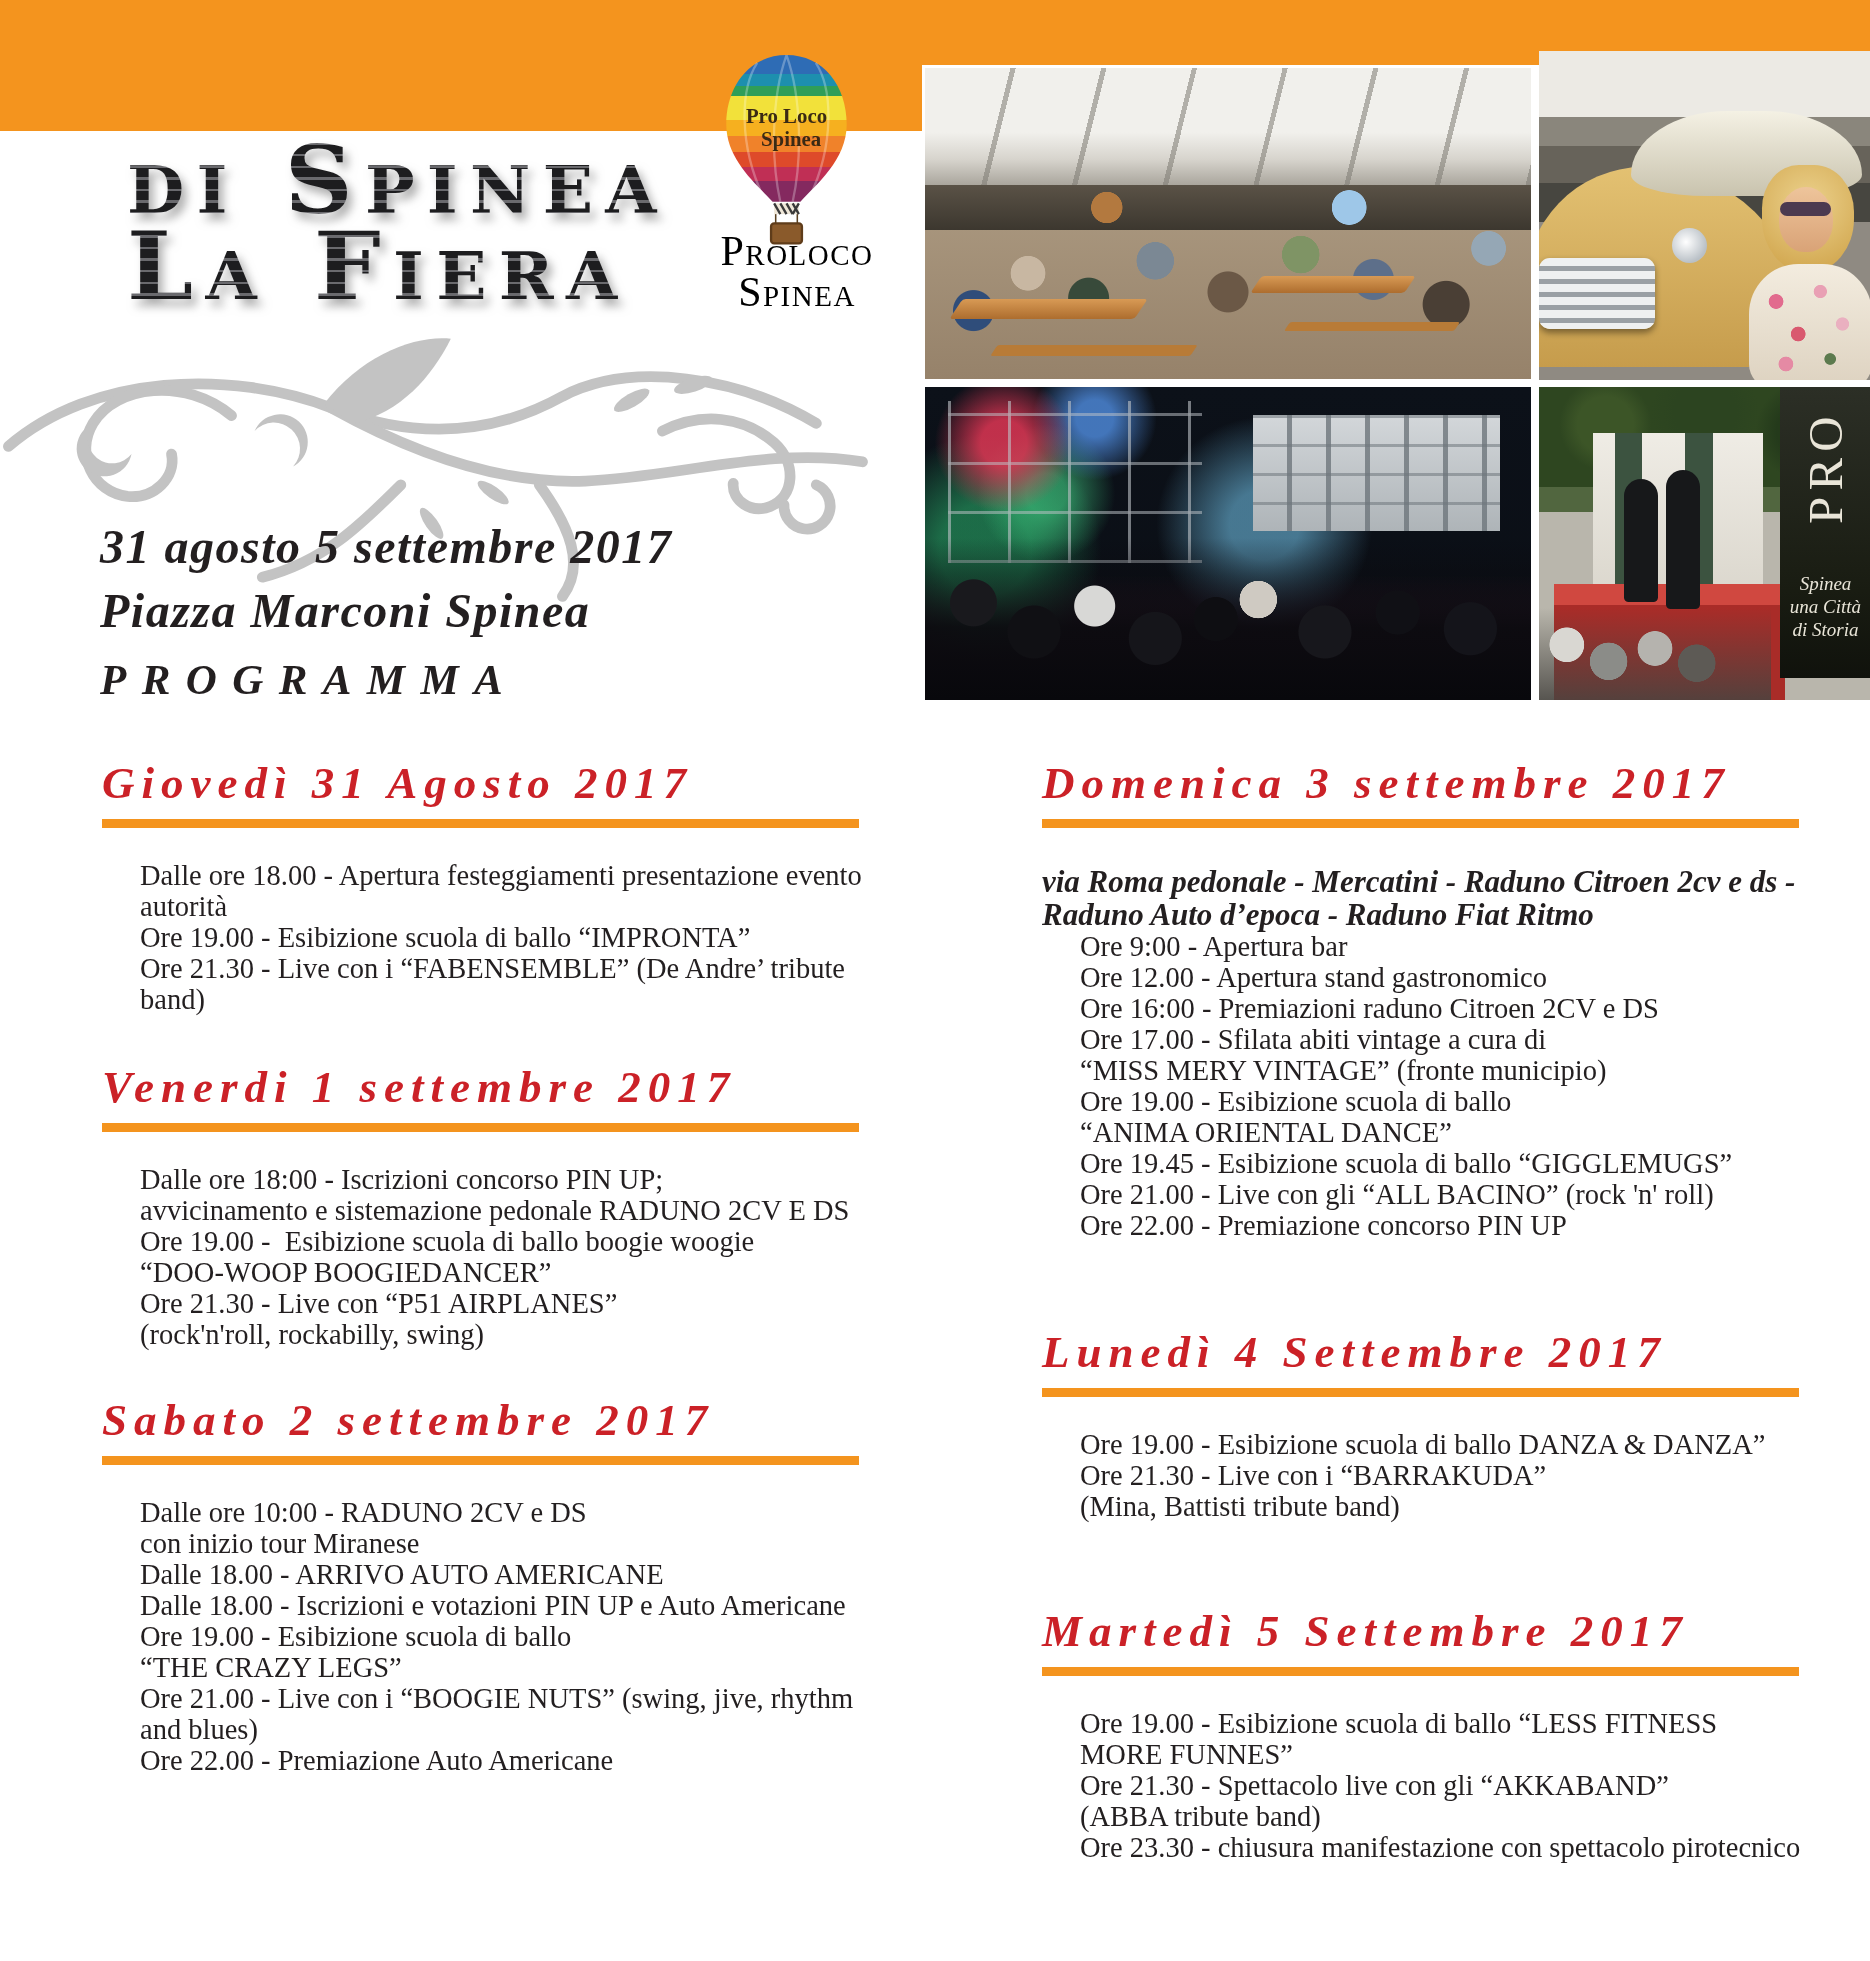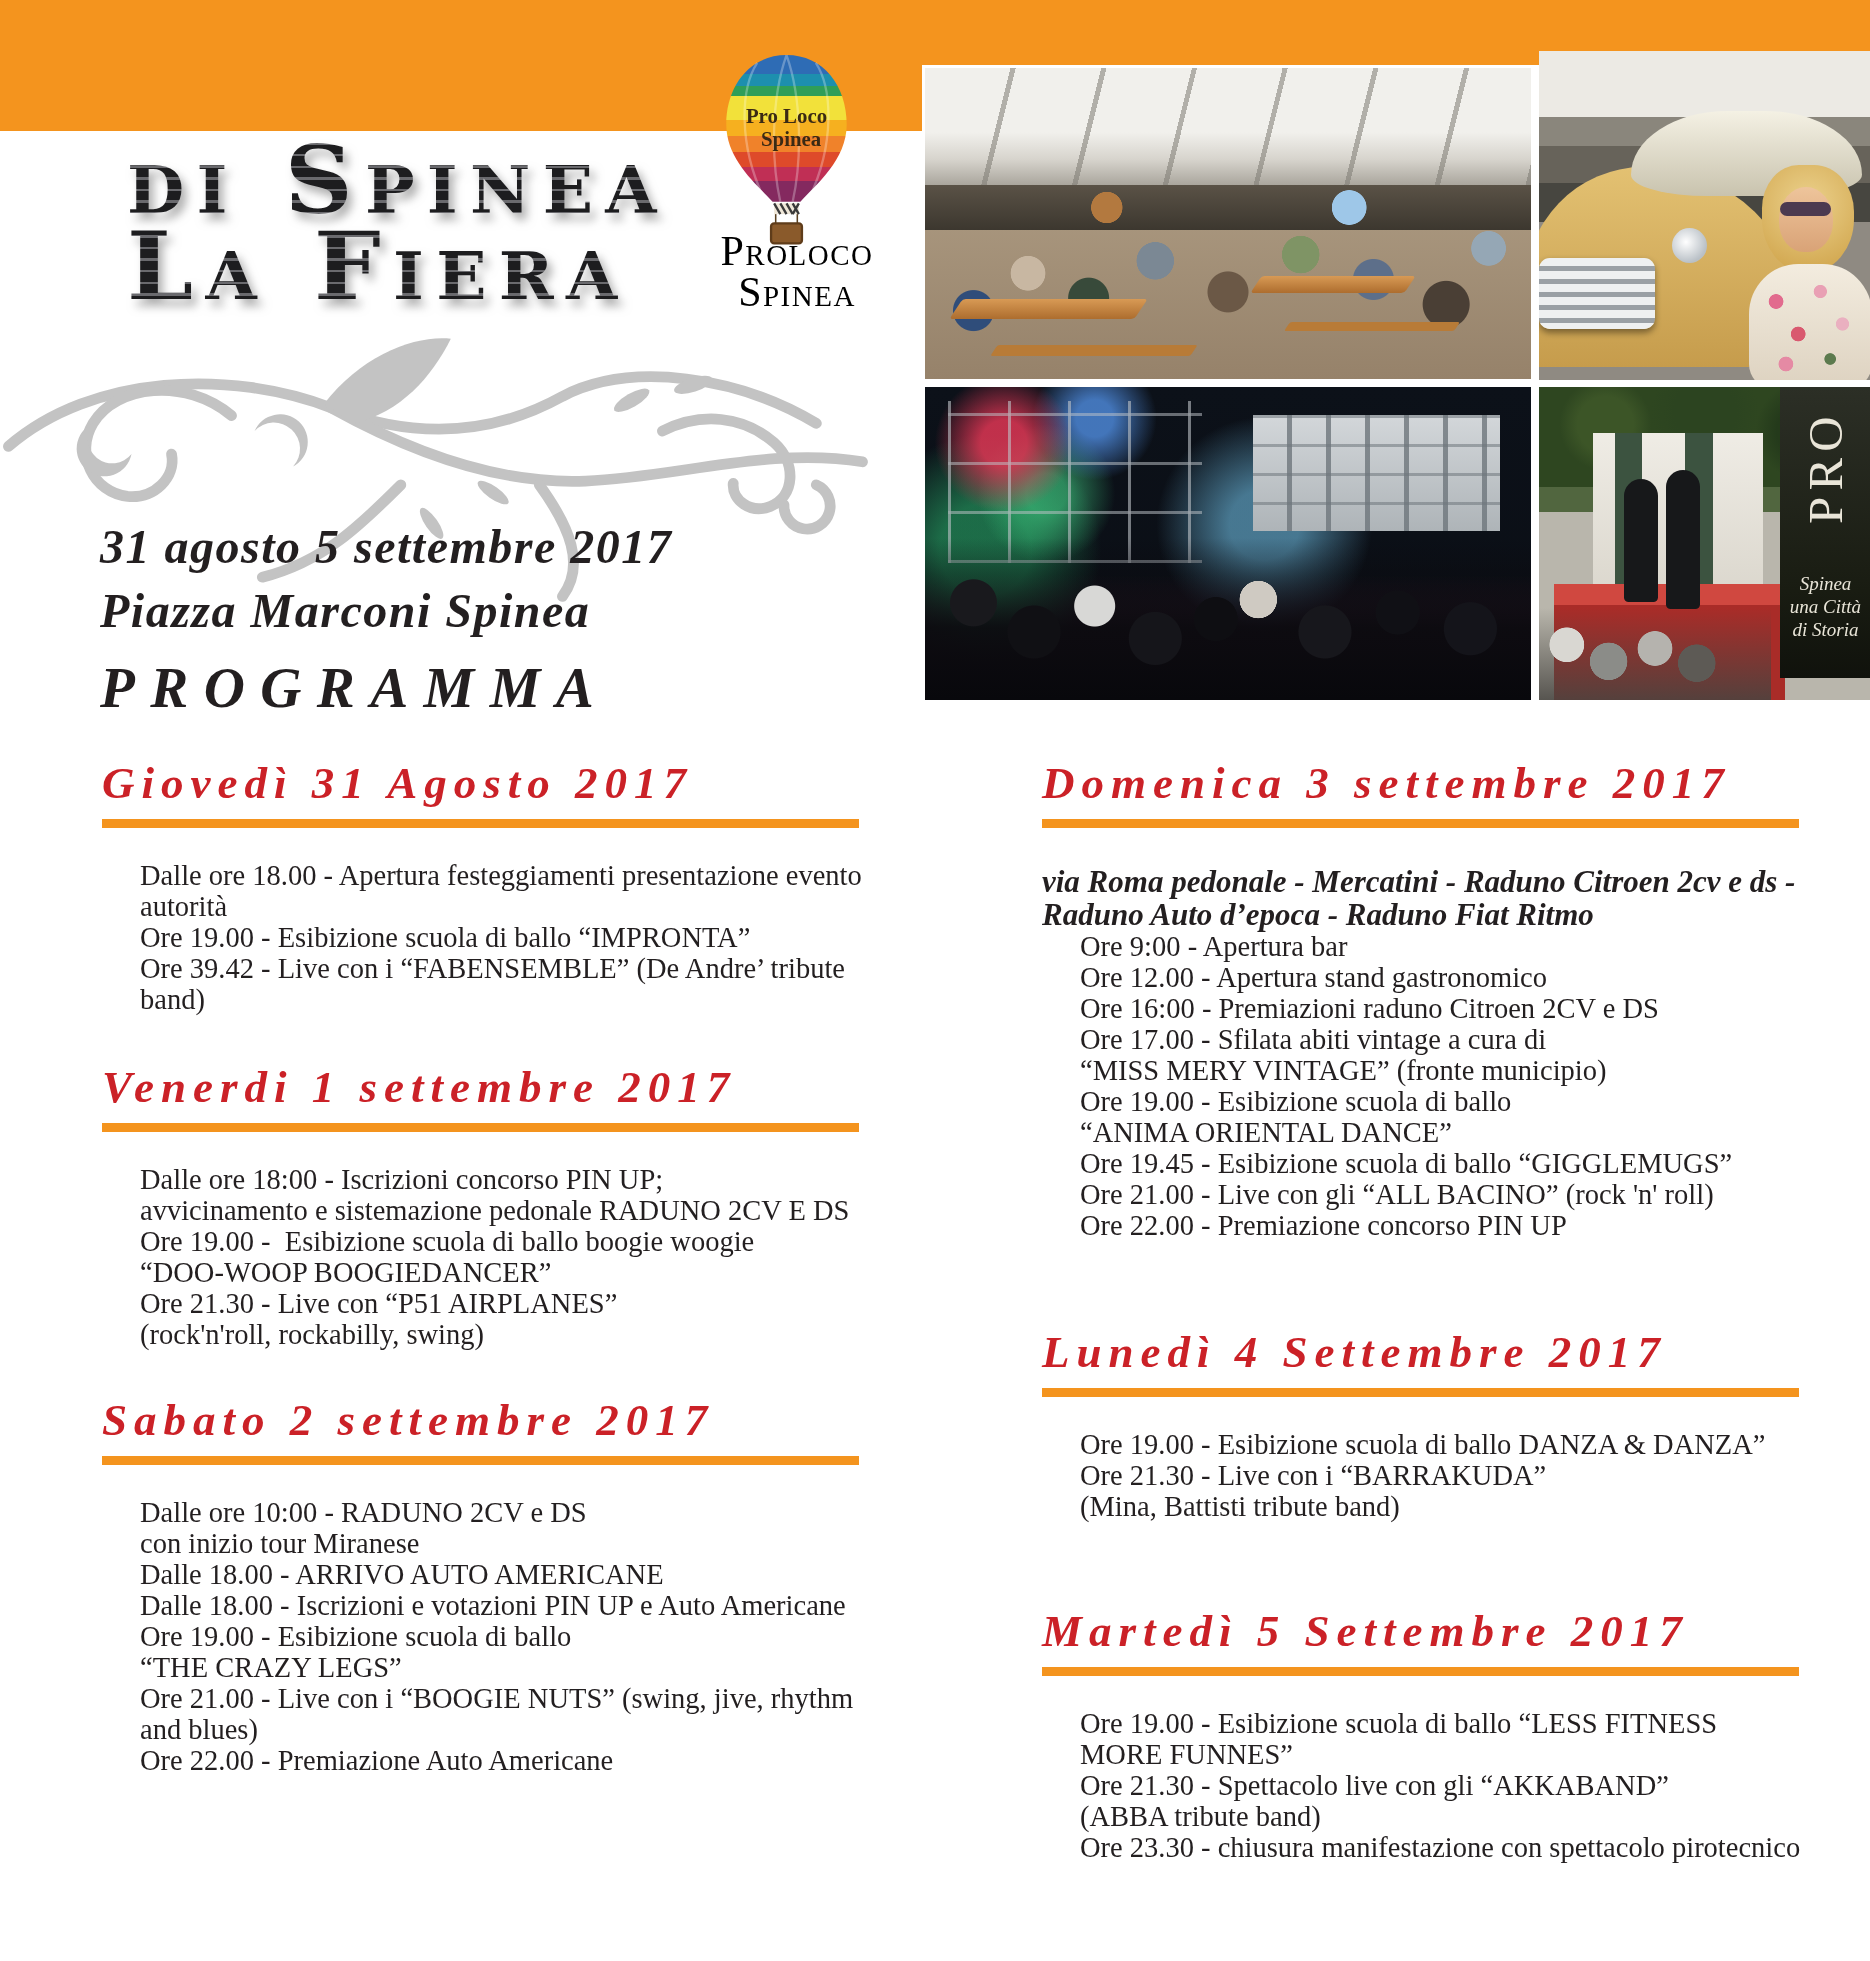--- a/index.html
+++ b/index.html
@@ -22,21 +22,21 @@
 
   
   .balloon{position:absolute;left:717px;top:52px;}
 
   
   .ornament{position:absolute;left:0px;top:331px;}
 
   
   .intro{position:absolute;left:100px;top:515px;}
   .intro .big{font-style:italic;font-weight:bold;font-size:48px;line-height:64px;letter-spacing:1.5px;white-space:pre;}
-  .intro .prog{font-style:italic;font-weight:bold;font-size:57px;letter-spacing:15.4px;margin-top:12.3px;white-space:pre;}
+  .intro .prog{font-style:italic;font-weight:bold;font-size:43px;letter-spacing:15.4px;margin-top:12.3px;white-space:pre;}
 
   
   .photo{position:absolute;overflow:hidden;background:#9a958c;}
   .p1{left:925px;top:68px;width:606px;height:311px;
       background:
         radial-gradient(circle at 8% 78%, #2f4d7a 0 20px, transparent 21px),
         radial-gradient(circle at 17% 66%, #c8b7a2 0 17px, transparent 17.7px),
         radial-gradient(circle at 27% 74%, #384a3a 0 20px, transparent 21px),
         radial-gradient(circle at 38% 62%, #7b8894 0 18.5px, transparent 19px),
         radial-gradient(circle at 50% 72%, #6b5846 0 20px, transparent 21px),
@@ -274,21 +274,21 @@
   </div>
 
   <section class="prog" style="left:102px;top:759px;width:809px;">
     <h2 class="day">Giovedì 31 Agosto 2017</h2>
     <div class="rule"></div>
     <div class="lines">
 
     <div class="line">Dalle ore 18.00 - Apertura festeggiamenti presentazione evento</div>
         <div class="line">autorità</div>
         <div class="line">Ore 19.00 - Esibizione scuola di ballo “IMPRONTA”</div>
-        <div class="line">Ore 39.42 - Live con i “FABENSEMBLE” (De Andre’ tribute</div>
+        <div class="line">Ore 21.30 - Live con i “FABENSEMBLE” (De Andre’ tribute</div>
         <div class="line">band)</div>
       </div>
   </section>
 
   <section class="prog" style="left:102px;top:1063px;width:809px;">
     <h2 class="day">Venerdi 1 settembre 2017</h2>
     <div class="rule"></div>
     <div class="lines">
 
     <div class="line">Dalle ore 18:00 - Iscrizioni concorso PIN UP;</div>

